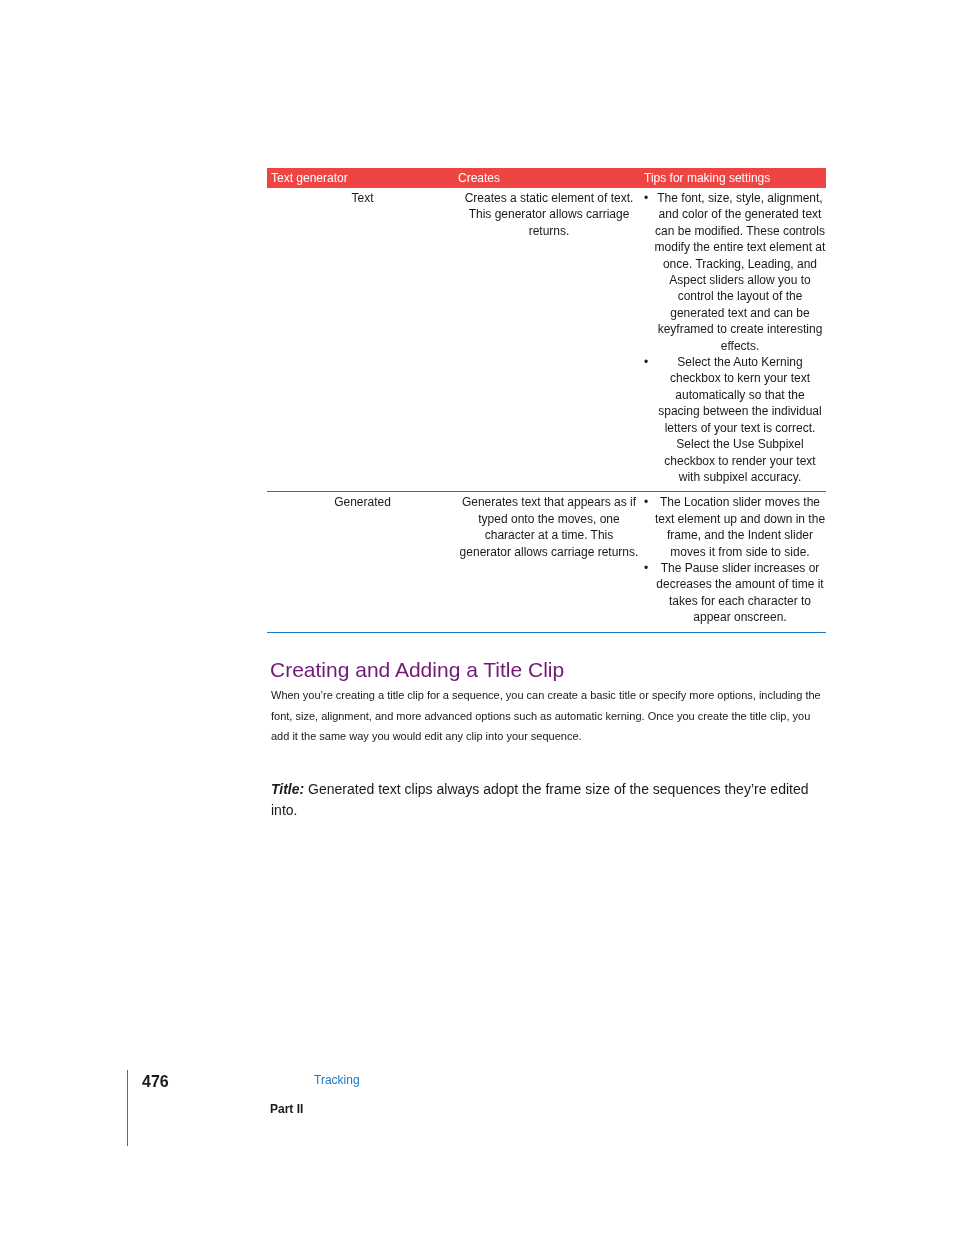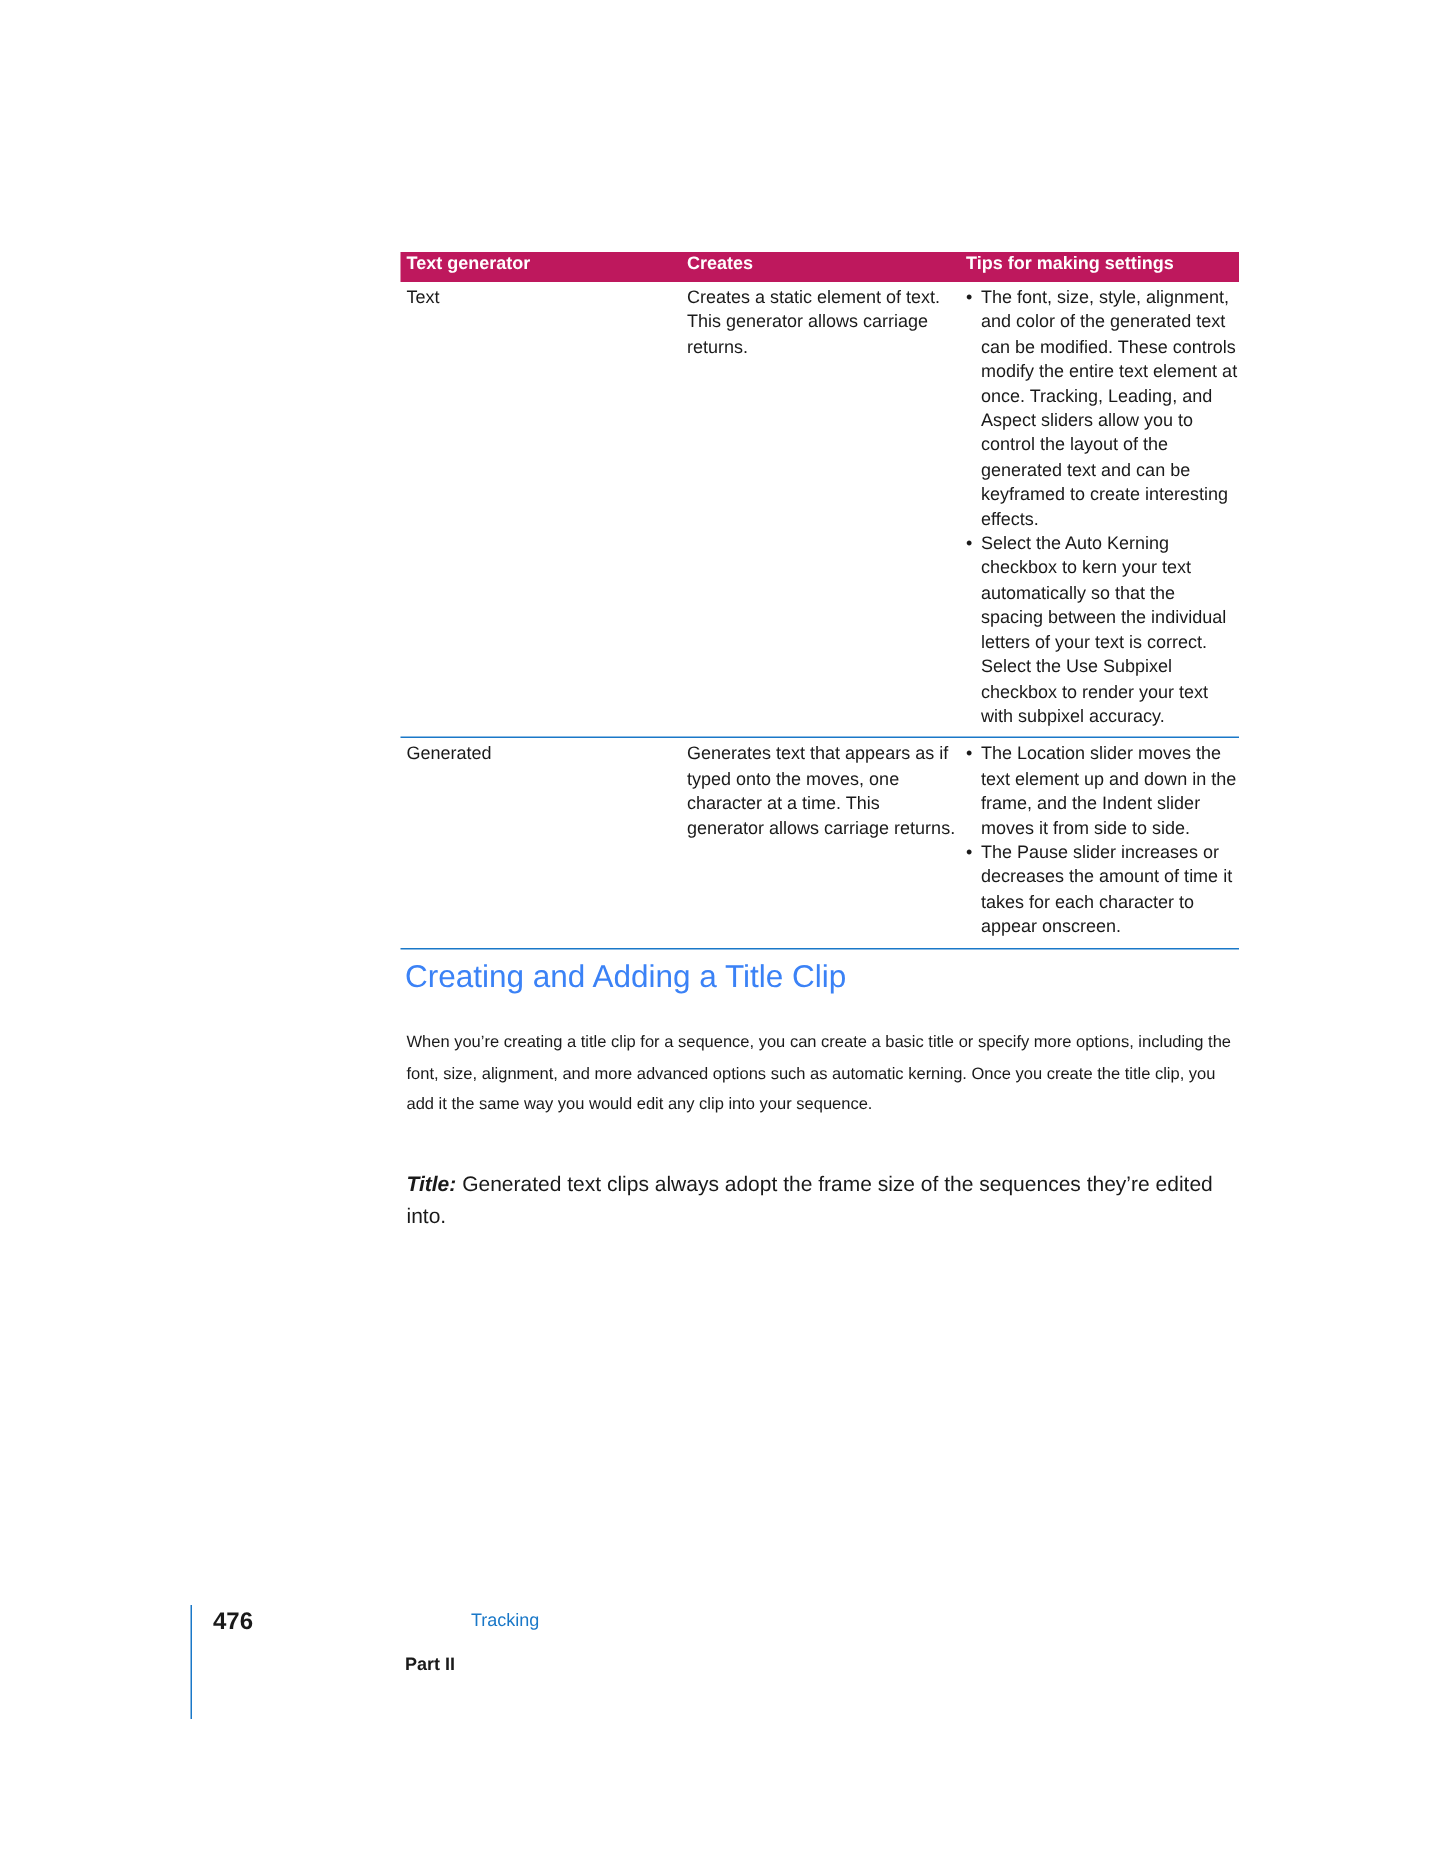--- a/index.html
+++ b/index.html
@@ -1,26 +1,26 @@
 <!DOCTYPE html>
 <html><head>
 <meta charset="utf-8">
 <style>
   html, body { margin:0; padding:0; background:#ffffff; }
   body { width:954px; height:1235px; position:relative; font-family:"Liberation Sans", sans-serif; color:#1a1a1a; }
   .table { position:absolute; left:267px; top:168px; width:559px; }
-  .thead { display:flex; background:#be185d; color:#fff; font-weight:bold; font-size:12px; height:20px; align-items:flex-start; }
+  .thead { display:flex; background:#ef4444; color:#fff; font-weight:normal; font-size:12px; height:20px; align-items:center; }
   .c1 { width:187px; padding-left:4px; box-sizing:border-box; }
   .c2 { width:186px; padding-left:4px; box-sizing:border-box; }
   .c3 { width:186px; padding-left:4px; box-sizing:border-box; }
-  .row { display:flex; font-size:12px; line-height:16.4px; border-bottom:1px solid #1a78c8; padding:2px 0 6px 0; }
+  .row { display:flex; font-size:12px; line-height:16.4px; border-bottom:1px solid #1a78c8; padding:2px 0 6px 0;text-align:center; }
   .row .c3 ul { margin:0; padding:0; list-style:none; }
   .row .c3 li { position:relative; padding-left:10px; }
   .row .c3 li::before { content:"•"; position:absolute; left:0; }
-  .heading { position:absolute; left:270px; top:640px; font-size:21px; color:#3b82f6; margin:0; font-weight:normal; }
+  .heading { position:absolute; left:270px; top:658px; font-size:21px; color:#701a75; margin:0; font-weight:normal; }
   .body-text { position:absolute; left:271px; top:685px; width:555px; font-size:11px; line-height:20.5px; margin:0; }
   .note { position:absolute; left:271px; top:779px; width:555px; font-size:14px; line-height:20.5px; margin:0; }
   .note em { font-style:italic; font-weight:bold; }
   .page-num { position:absolute; left:98px; top:1073px; font-size:16px; font-weight:bold;margin-left:44px; }
   .vline { position:absolute; left:127px; top:1070px; width:1px; height:76px; background:#1a78c8; }
   .part { position:absolute; left:270px; top:1102px; font-size:12px; font-weight:bold; }
   .section { position:absolute; left:314px; top:1073px; font-size:12px; color:#1a78c8; }
 </style>
 </head>
 <body>

